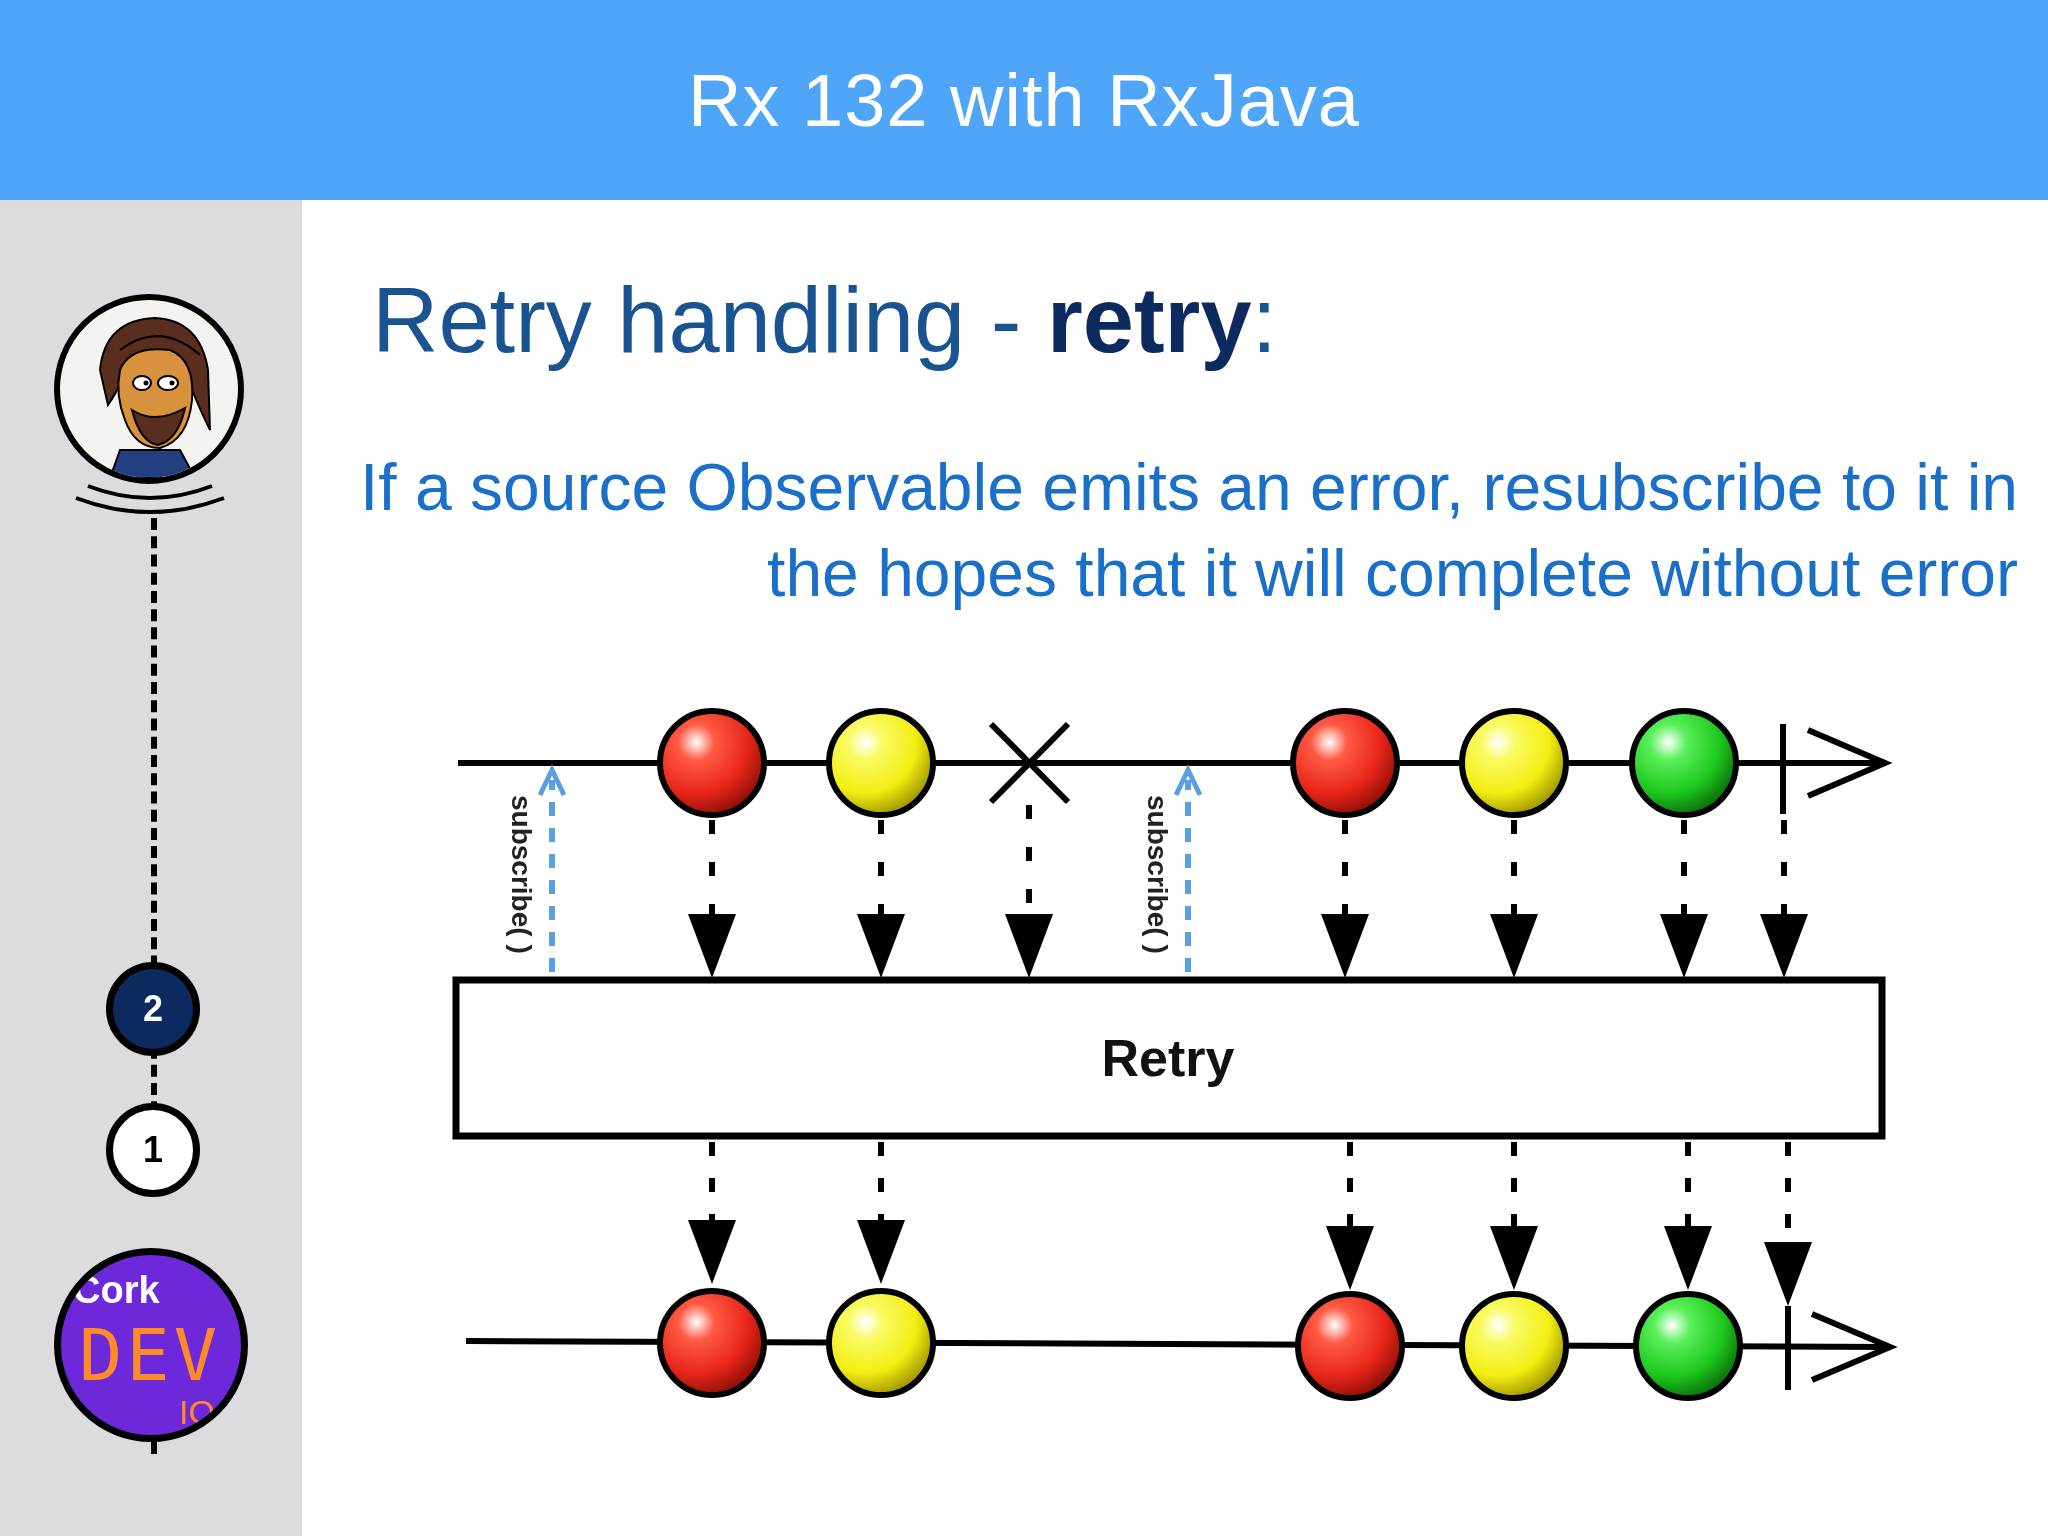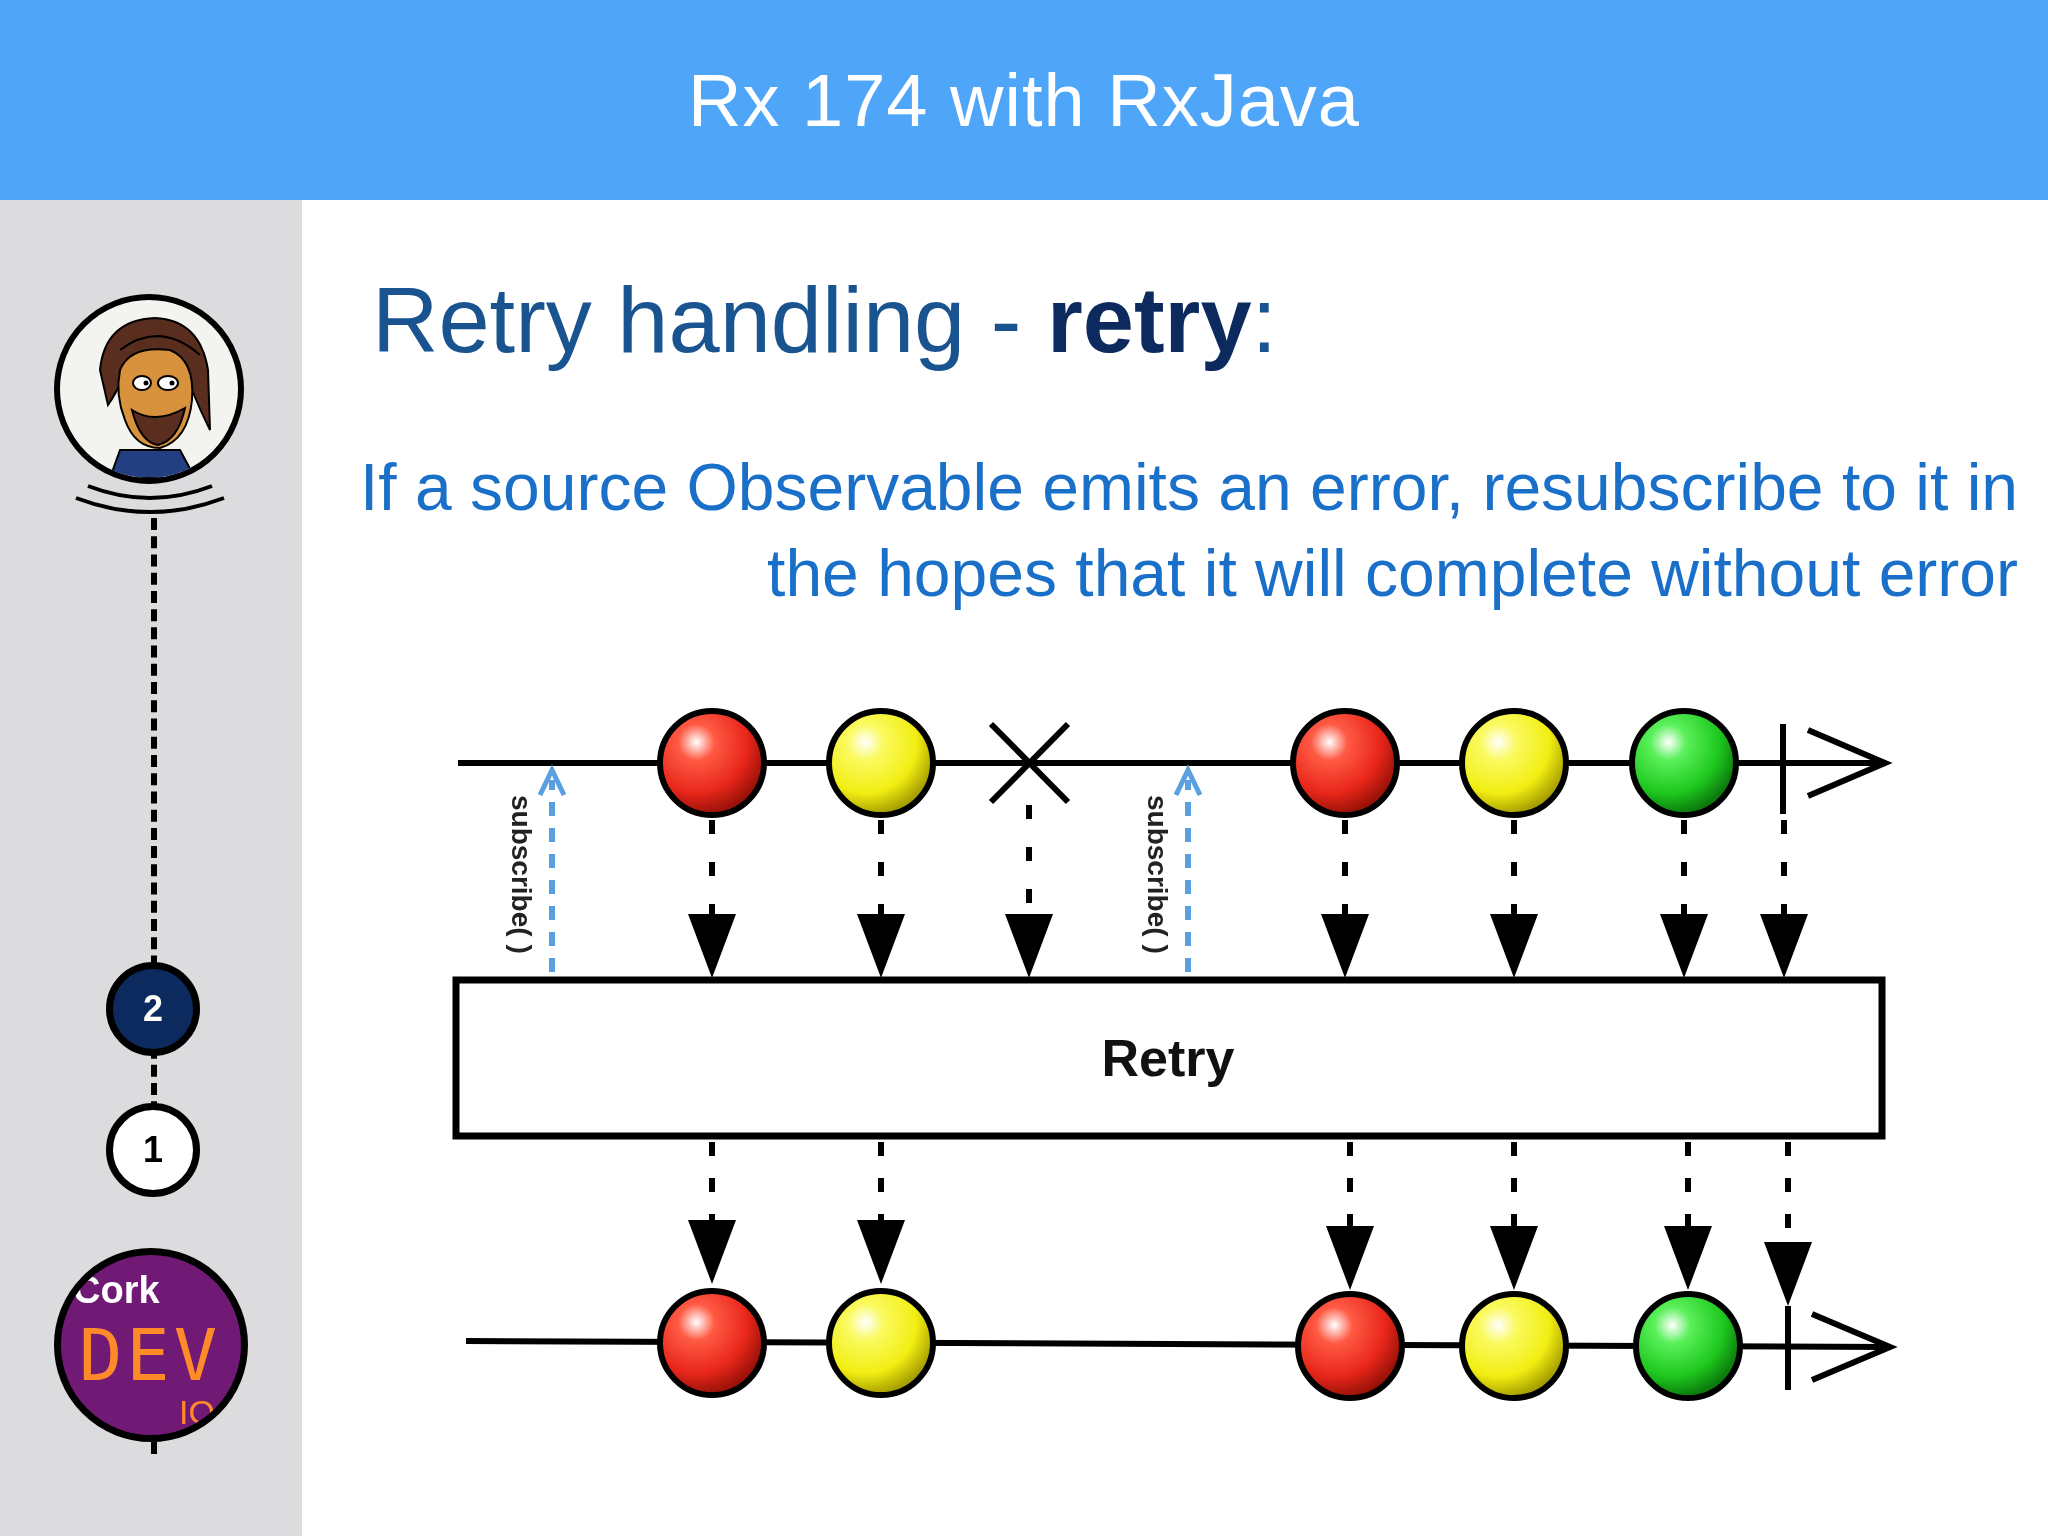--- a/index.html
+++ b/index.html
@@ -34,21 +34,21 @@
       position: absolute; left: 106px; width: 94px; height: 94px;
       border-radius: 50%; border: 7px solid #000; box-sizing: border-box;
       display: flex; align-items: center; justify-content: center;
       font-weight: bold; font-size: 36px;
     }
     .step-2 { top: 962px; background: #0c2a5e; color: #fff; }
     .step-1 { top: 1103px; background: #fff; color: #000; }
     .logo {
       position: absolute; left: 54px; top: 1248px; width: 194px; height: 194px;
       border-radius: 50%; border: 7px solid #000; box-sizing: border-box;
-      background: #701a75; overflow: hidden;
+      background: #6d28d9; overflow: hidden;
     }
     .logo-cork { position: absolute; left: 12px; top: 14px; color: #fff; font-weight: bold; font-size: 38px; }
     .logo-dev { position: absolute; left: 18px; top: 58px; color: #ff8a2a; font-family: "DejaVu Sans Mono", monospace; font-weight: normal; font-size: 72px; letter-spacing: 4px; }
     .logo-io { position: absolute; left: 118px; top: 138px; color: #ff8a2a; font-family: Liberation Sans, sans-serif; font-size: 34px; }
 
     .slide-title {
       position: absolute; left: 372px; top: 268px;
       font-size: 92px; color: #1a5490; white-space: nowrap;
     }
     .slide-title .kw { font-weight: bold; color: #0c2a5e; }
@@ -56,21 +56,21 @@
       position: absolute; left: 358px; top: 444px; width: 1660px;
       font-size: 66px; color: #1a70c8; line-height: 86px; font-weight: 300; text-align: right;
     }
     .diagram { position: absolute; left: 0; top: 0; width: 2048px; height: 1536px; pointer-events: none; }
     .diagram * { pointer-events: auto; }
   </style>
 </head>
 <body>
 
 <div class="header">
-  <span class="header-title">Rx 174 with RxJava</span>
+  <span class="header-title">Rx 132 with RxJava</span>
 </div>
 
 <div class="sidebar">
   <div class="timeline-line" style="top:318px;height:650px;"></div>
   <div class="timeline-line" style="top:1050px;height:60px;"></div>
   <div class="timeline-line" style="top:1190px;height:64px;"></div>
 </div>
 
 <div class="avatar">
   <svg width="178" height="178" viewBox="0 0 178 178">

